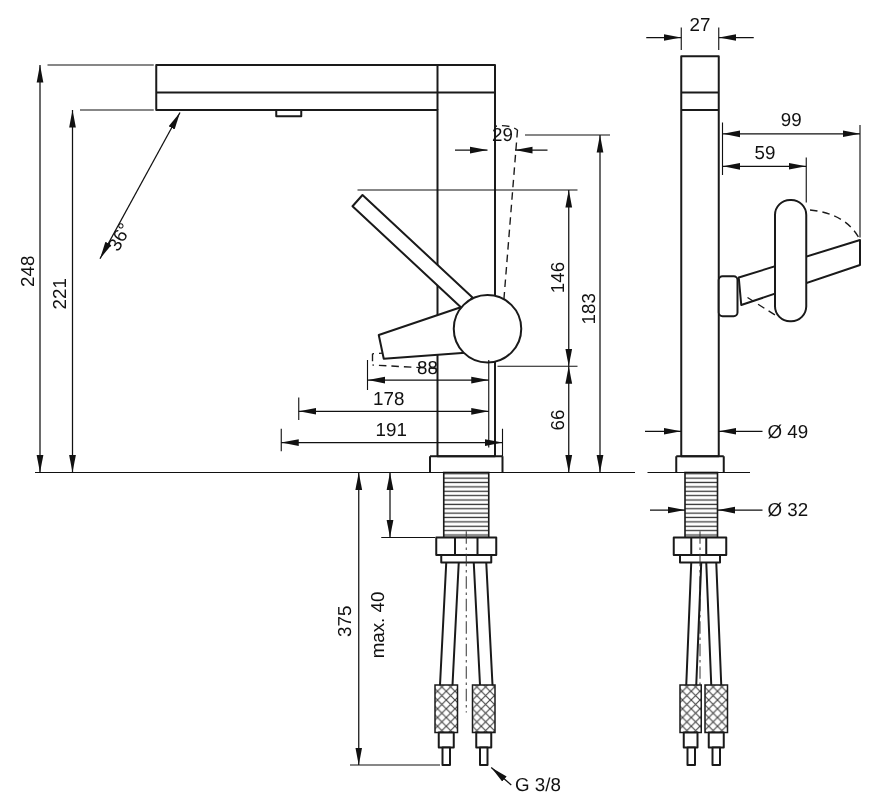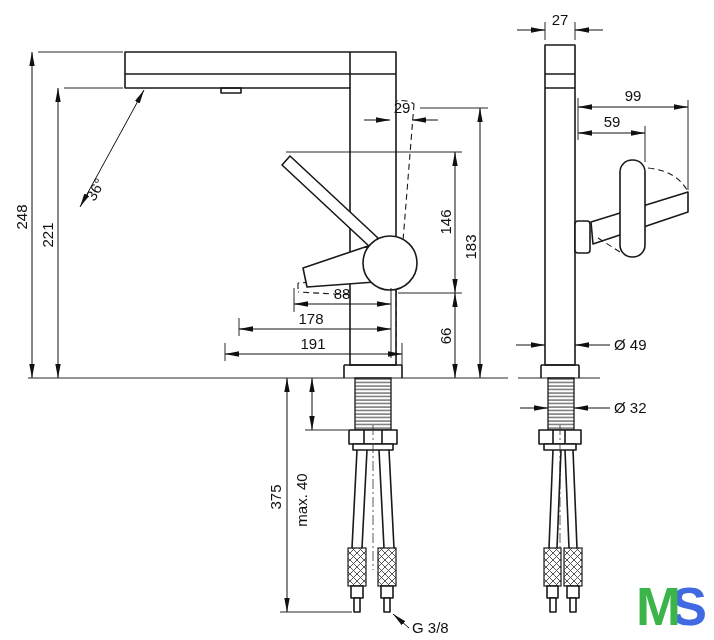--- a/index.html
+++ b/index.html
@@ -190,17 +190,14 @@
     <path class="dim" d="M516,345 H545" marker-end="url(#arr)"></path>
     <path class="dim" d="M610,345 H575" marker-end="url(#arr)"></path>
     <text class="lbl ls" x="614" y="350">Ø 49</text>
 
     <path class="dim" d="M520,408 H548" marker-end="url(#arr)"></path>
     <path class="dim" d="M610,408 H574" marker-end="url(#arr)"></path>
     <text class="lbl ls" x="614" y="413">Ø 32</text>
   </g>
 </svg>
 
-<div class="logo">
-  <span style="position: relative; z-index: 2; color: rgb(59, 181, 74);">M</span><span style="position: relative; z-index: 1; color: rgb(65, 105, 225);">S</span>
+
 </div>
 
-</div>
-
 </body></html>

